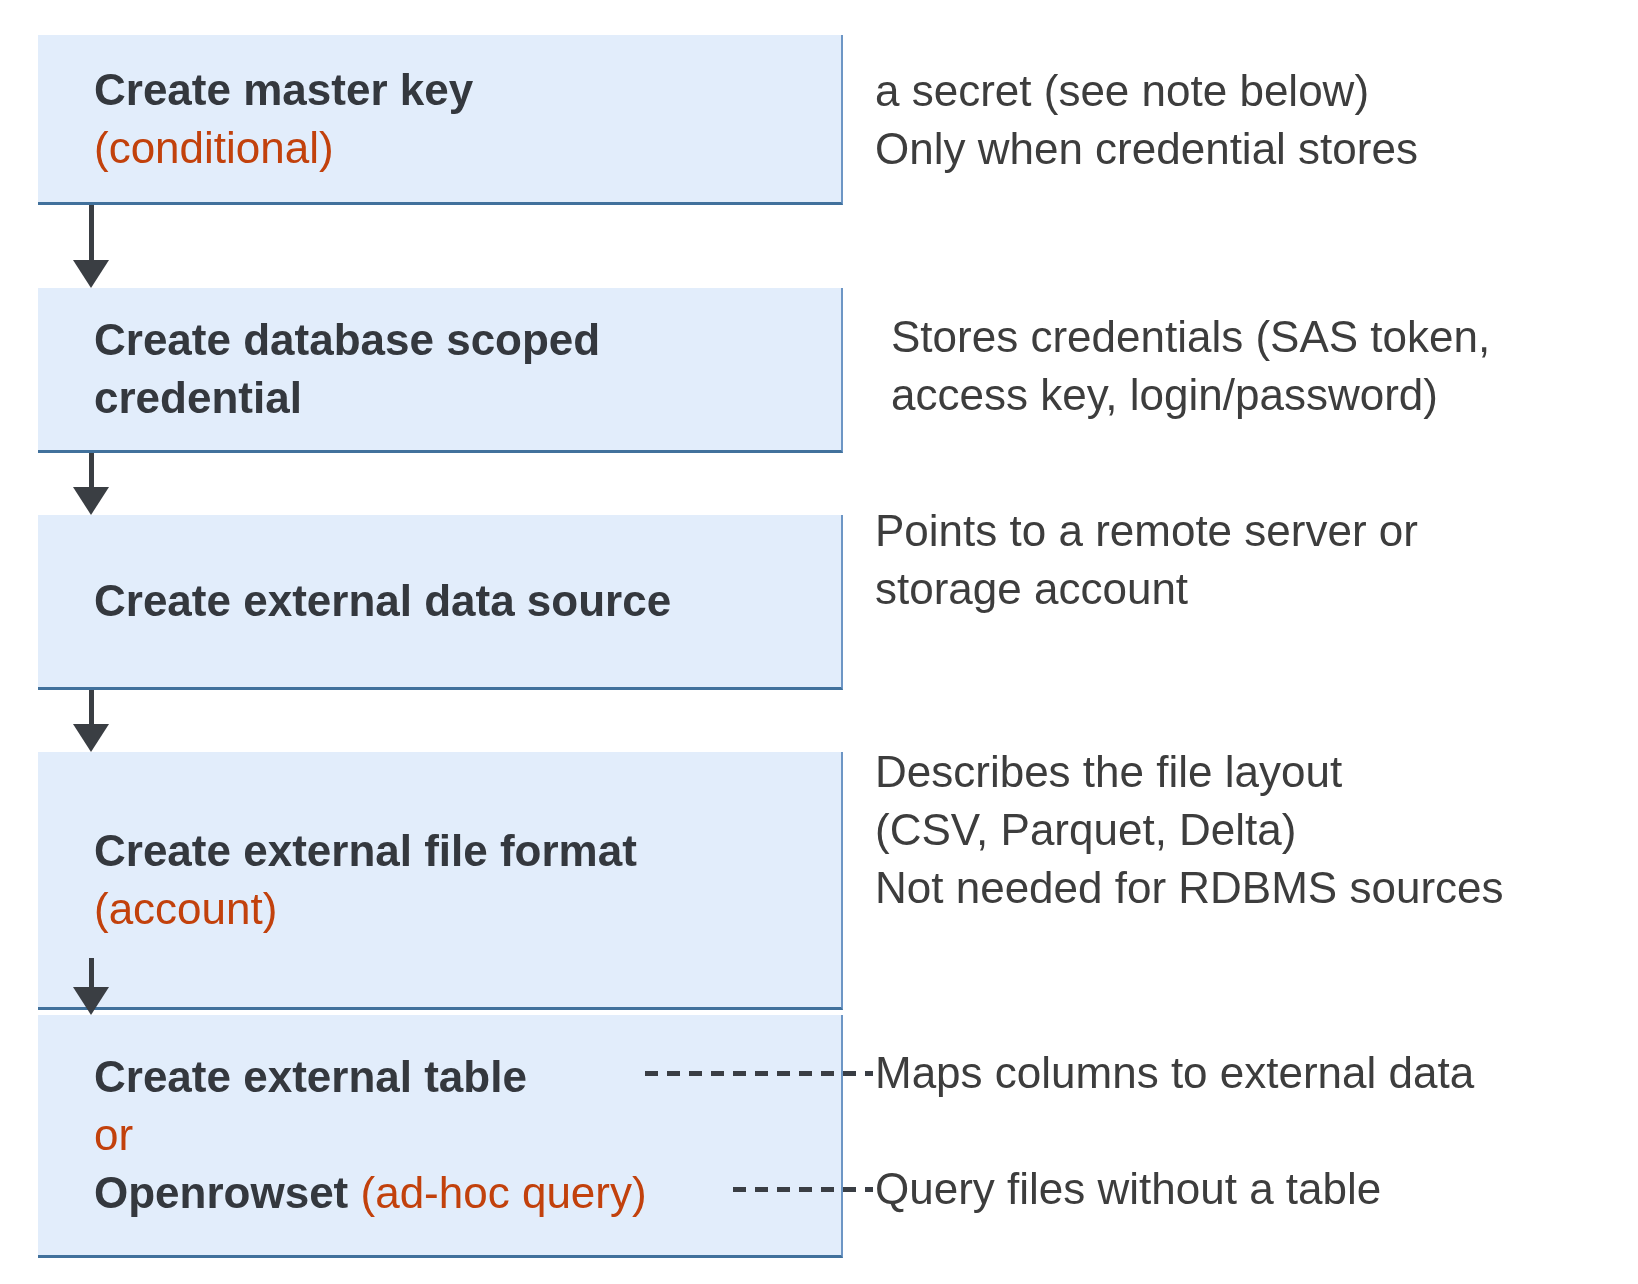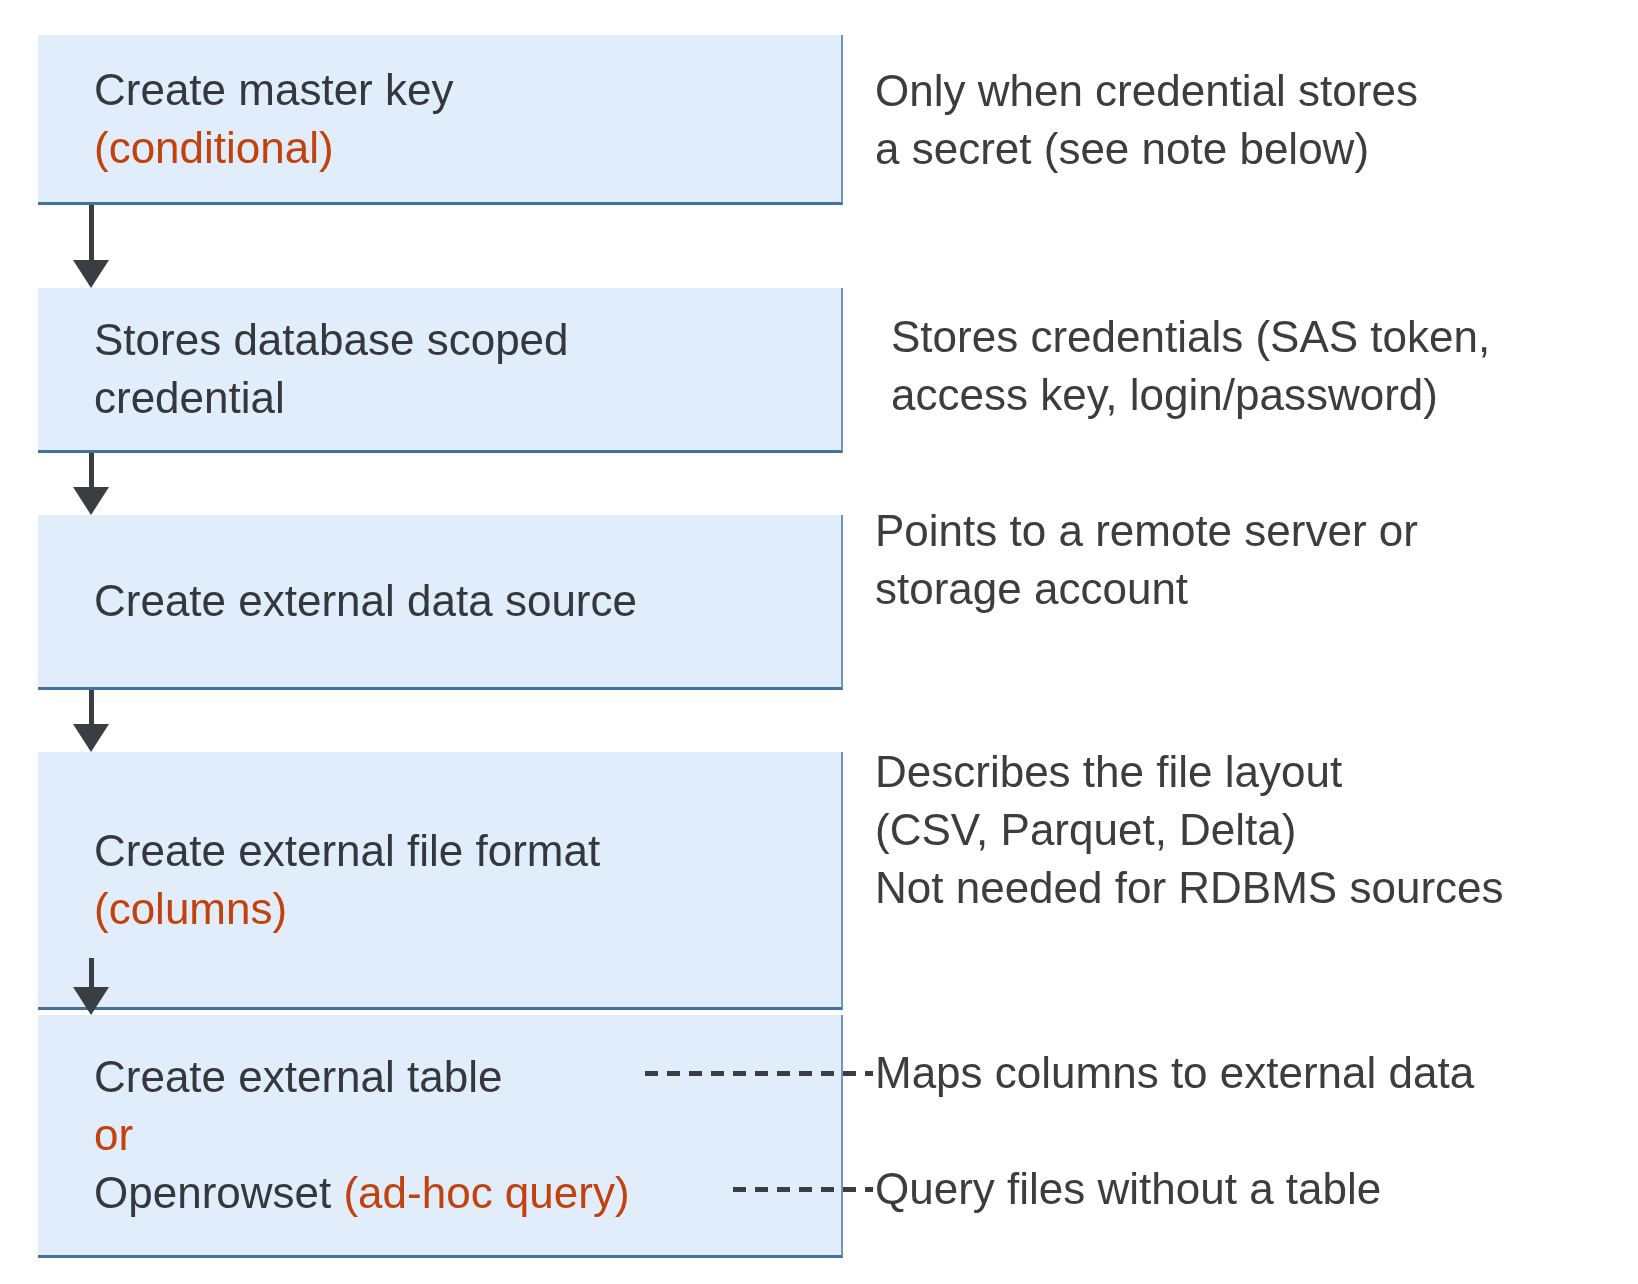--- a/index.html
+++ b/index.html
@@ -25,21 +25,21 @@
     flex-direction: column;
     justify-content: center;
     padding-left: 56px;
   }
   .box .line {
     font-size: 44px;
     line-height: 58px;
     color: #34383e;
     white-space: nowrap;
   }
-  .box .b { font-weight: 400; margin-top: 48px; }
+  .box .b { font-weight: 700; margin-top: 48px; }
   .box .r { font-weight: 400; color: #c2410c; }
 
   
   .arrow { position: absolute; }
   .arrow .shaft {
     position: absolute;
     left: 89px;
     width: 5px;
     background: #3a3e43;
   }
@@ -79,60 +79,60 @@
     <div class="line"><span class="b">Create master key</span><span class="r"></span></div>
     <div class="line"><span class="b"></span><span class="r">(conditional)</span></div>
   </div>
 
   <div class="arrow">
     <div class="shaft" style="top:205px; height:57px;"></div>
     <div class="head" style="top:260px;"></div>
   </div>
 
   <div class="box" style="top:288px; height:165px;">
-    <div class="line"><span class="b">Stores database scoped</span><span class="r"></span></div>
+    <div class="line"><span class="b">Create database scoped</span><span class="r"></span></div>
     <div class="line"><span class="b">credential</span><span class="r"></span></div>
   </div>
 
   <div class="arrow">
     <div class="shaft" style="top:453px; height:36px;"></div>
     <div class="head" style="top:487px;"></div>
   </div>
 
   <div class="box" style="top:515px; height:175px;">
     <div class="line"><span class="b">Create external data source</span><span class="r"></span></div>
   </div>
 
   <div class="arrow">
     <div class="shaft" style="top:690px; height:36px;"></div>
     <div class="head" style="top:724px;"></div>
   </div>
 
   <div class="box" style="top:752px; height:258px;">
     <div class="line"><span class="b">Create external file format</span><span class="r"></span></div>
-    <div class="line"><span class="b"></span><span class="r">(columns)</span></div>
+    <div class="line"><span class="b"></span><span class="r">(account)</span></div>
   </div>
 
   <div class="arrow">
     <div class="shaft" style="top:958px; height:31px;"></div>
     <div class="head" style="top:987px;"></div>
   </div>
 
   <div class="box" style="top:1015px; height:243px;">
     <div class="line"><span class="b">Create external table</span><span class="r"></span></div>
     <div class="line"><span class="b"></span><span class="r">or</span></div>
     <div class="line"><span class="b">Openrowset</span><span class="r"> (ad-hoc query)</span></div>
   </div>
 
   <div class="dash" style="top:1071px; left:645px; width:228px;"></div>
   <div class="dash" style="top:1187px; left:733px; width:140px;"></div>
 
   <div class="note" style="top:62px;">
+    <div>a secret (see note below)</div>
     <div>Only when credential stores</div>
-    <div>a secret (see note below)</div>
   </div>
 
   <div class="note" style="top:308px;margin-left:16px;">
     <div>Stores credentials (SAS token,</div>
     <div>access key, login/password)</div>
   </div>
 
   <div class="note" style="top:502px;">
     <div>Points to a remote server or</div>
     <div>storage account</div>

